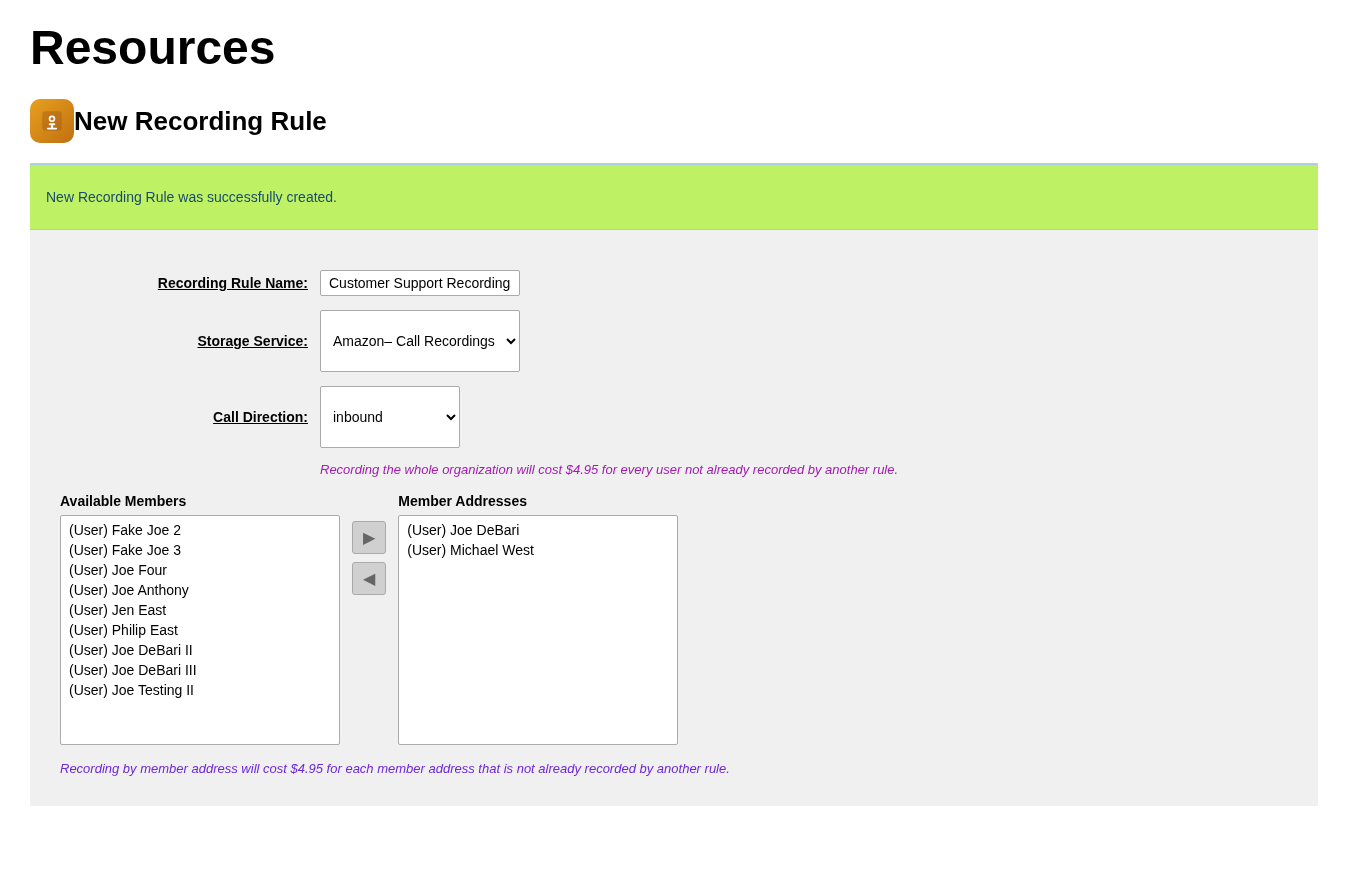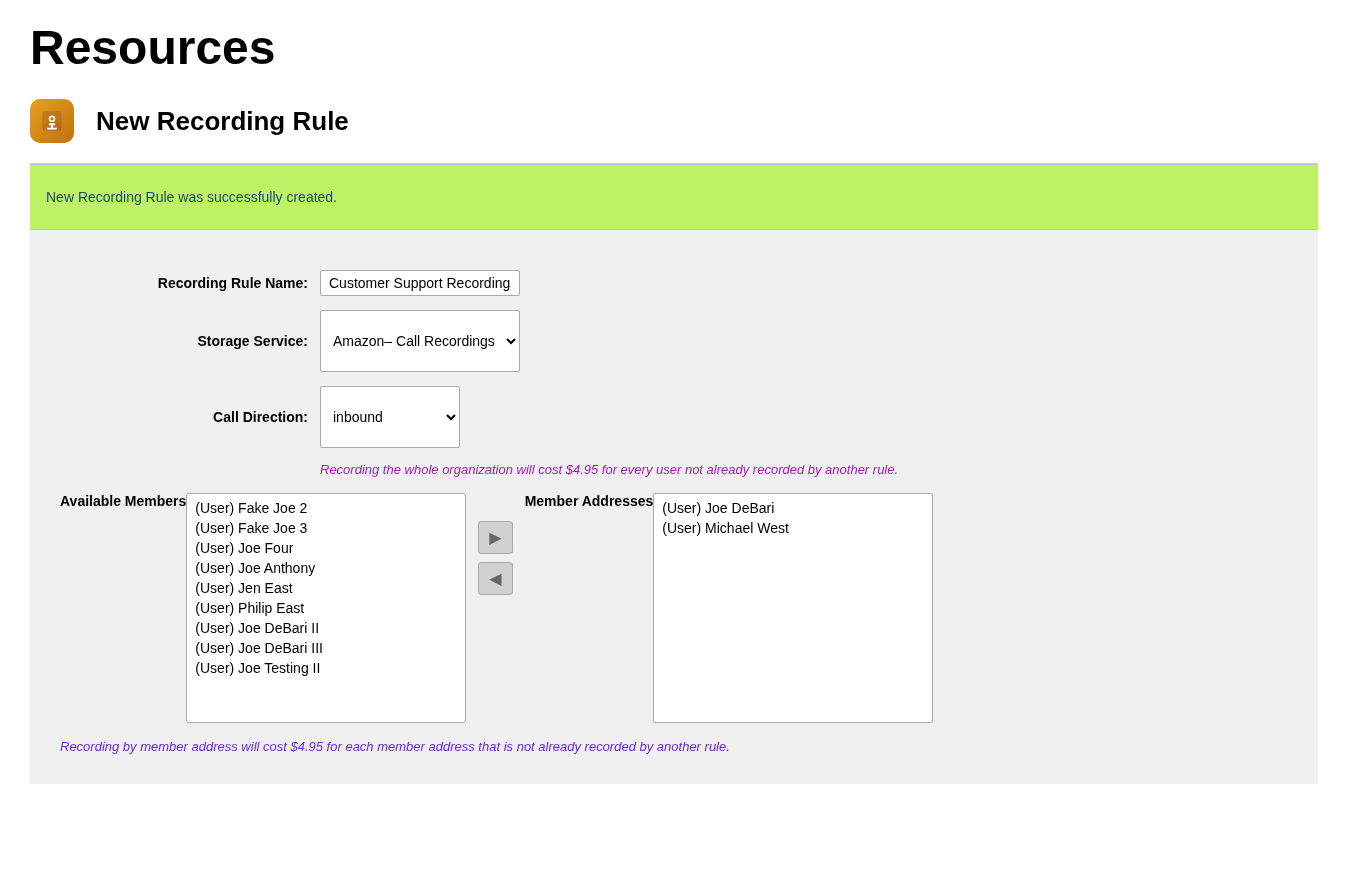--- a/index.html
+++ b/index.html
@@ -23,21 +23,21 @@
     .page-title {
       font-size: 48px;
       font-weight: 900;
       margin-bottom: 24px;
       color: #000;
     }
 
     .section-header {
       display: flex;
       align-items: center;
-      gap: 22px;
+      gap: 0;
       margin-bottom: 20px;
     }
 
     .section-icon {
       width: 44px;
       height: 44px;
       background: linear-gradient(135deg, #e8a020 0%, #c07010 100%);
       border-radius: 10px;
       display: flex;
       align-items: center;
@@ -83,20 +83,21 @@
       margin-bottom: 14px;
     }
 
     .form-label {
       font-weight: 700;
       text-align: right;
       width: 260px;
       padding-right: 12px;
       font-size: 14px;
       flex-shrink: 0;
+      text-decoration: underline;
     }
 
     .form-input {
       border: 1px solid #aaa;
       background: #fff;
       padding: 4px 8px;
       font-size: 14px;
       min-width: 200px;
       border-radius: 2px;
     }
@@ -126,21 +127,21 @@
 
     .members-section {
       display: flex;
       gap: 0;
       align-items: flex-start;
       margin-bottom: 16px;
     }
 
     .members-column {
       display: flex;
-      flex-direction: row;
+      flex-direction: column;
     }
 
     .members-label {
       font-weight: 700;
       font-size: 14px;
       margin-bottom: 6px;
     }
 
     .members-list {
       border: 1px solid #aaa;

